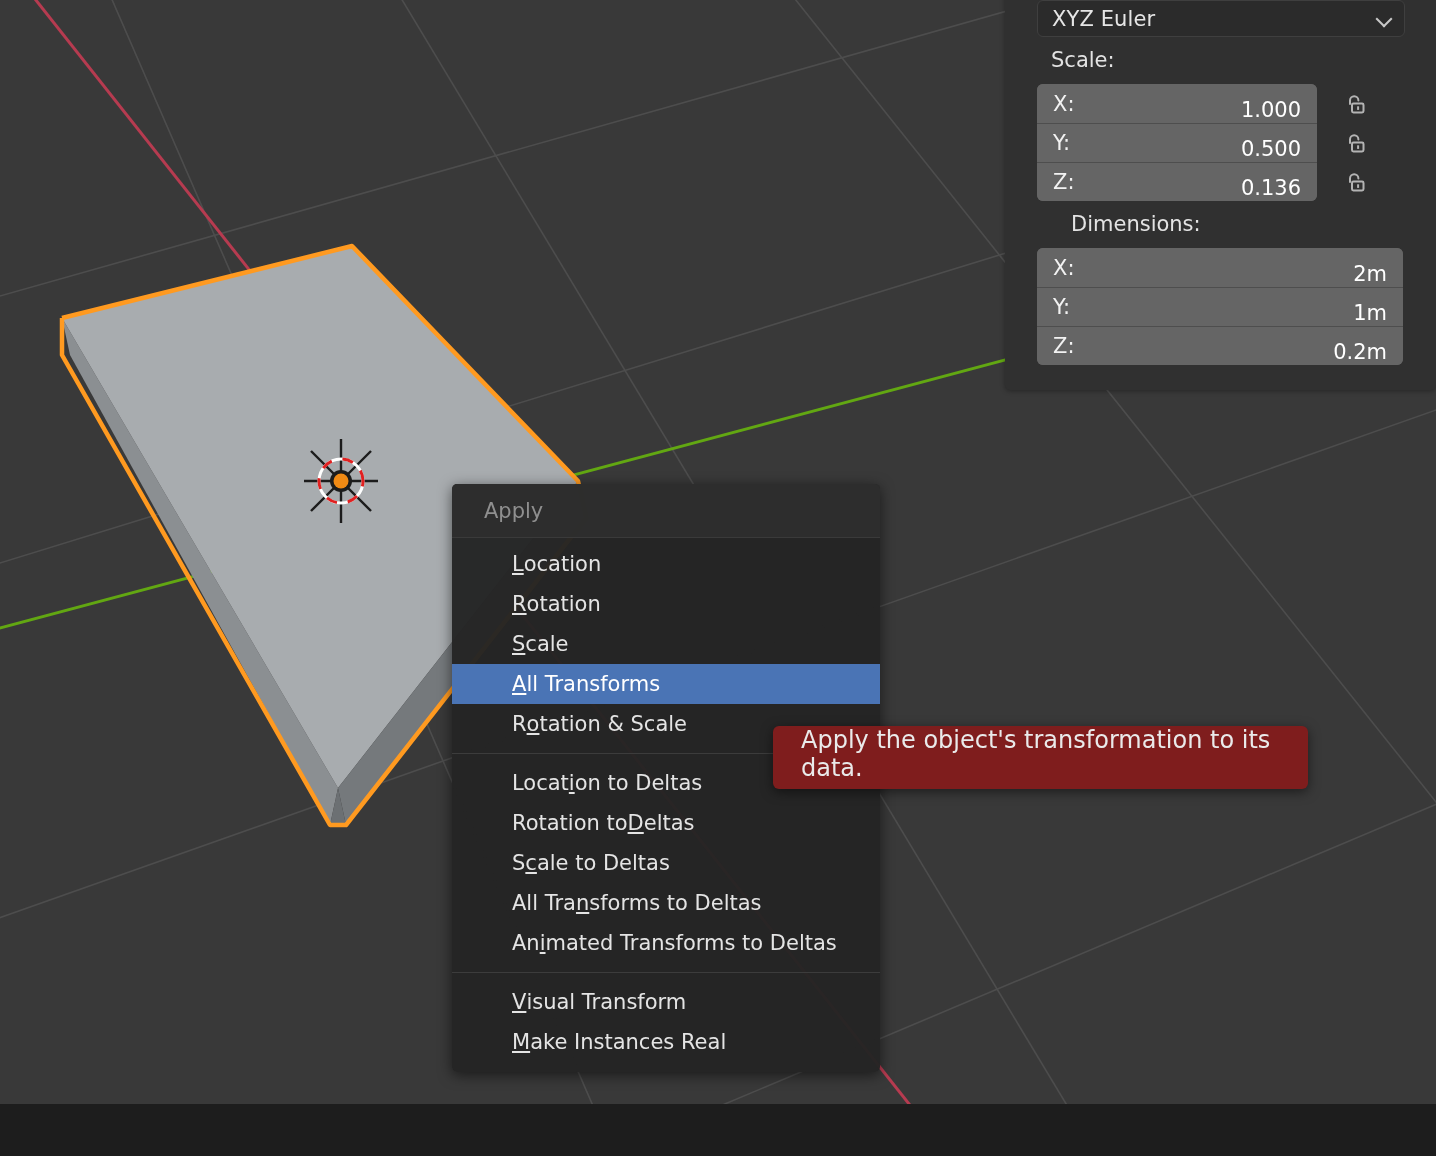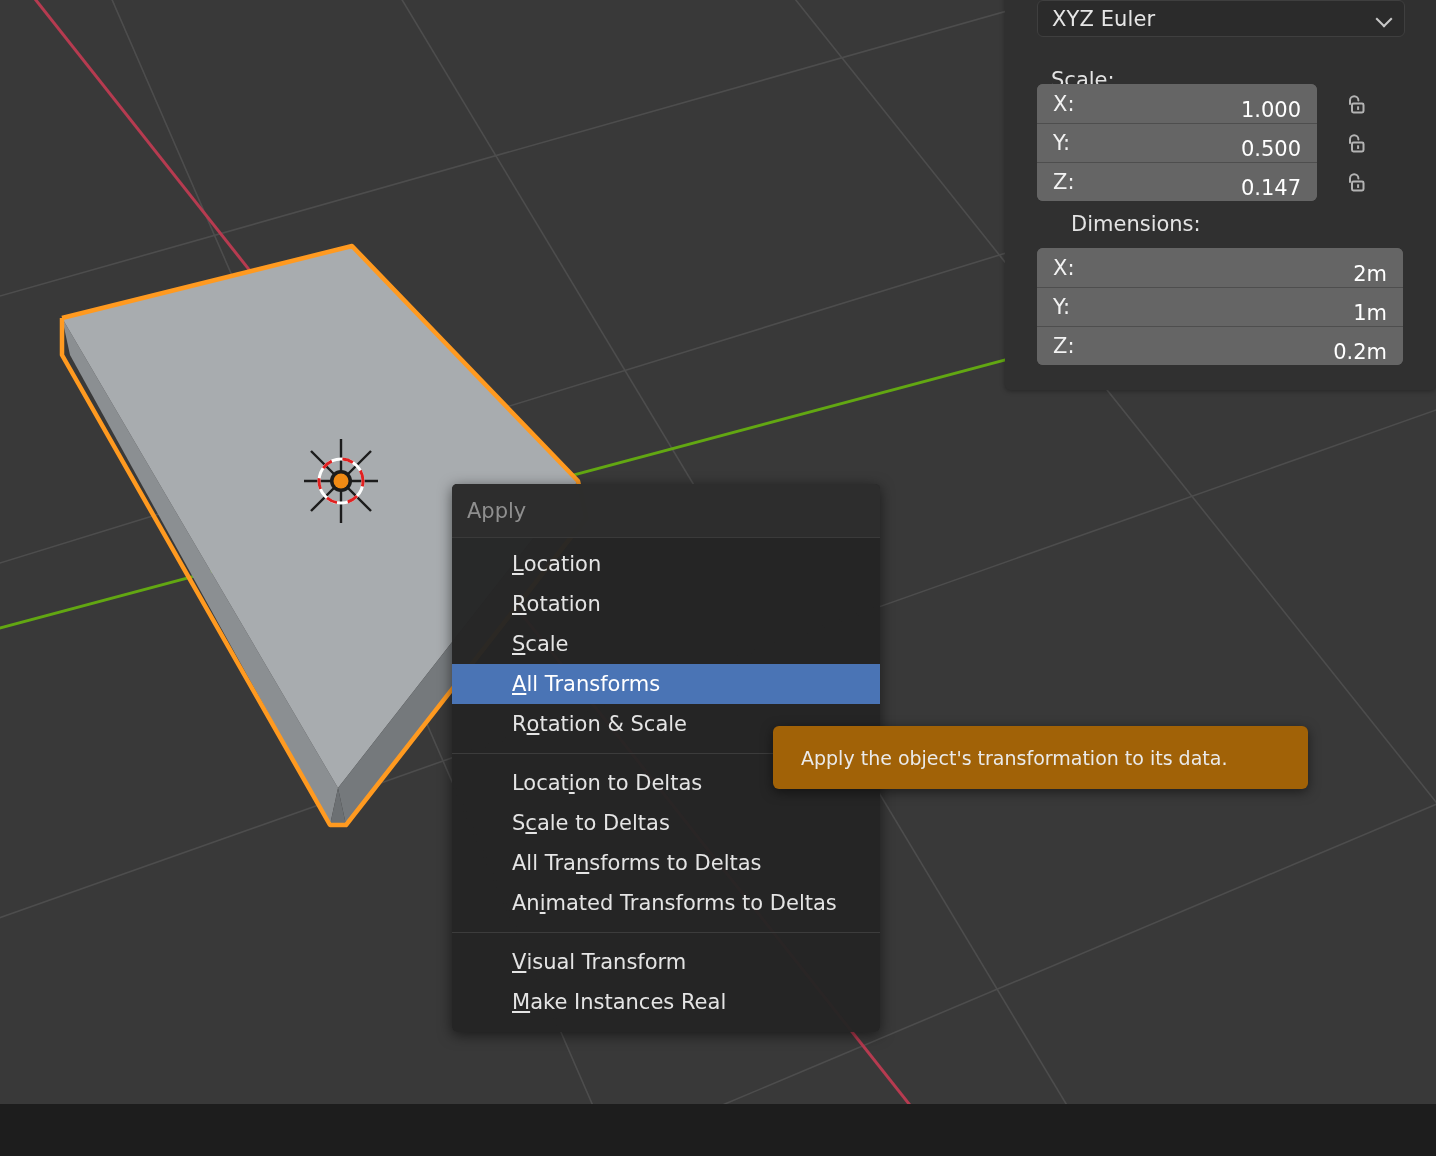--- a/index.html
+++ b/index.html
@@ -93,21 +93,21 @@
     border-bottom: 2.6px solid #c8c8c8;
     transform: rotate(45deg);
   }
 
   .section-label {
     position: absolute;
     color: #e3e3e3;
     font-size: 21px;
     left: 30px;
   }
-  .lbl-scale { top: 58px; margin-top: 20px; }
+  .lbl-scale { top: 58px; }
   .lbl-dims  { top: 222px; margin-left: 20px; }
 
   .field-group {
     position: absolute;
     border-radius: 6px;
     overflow: hidden;
     background: #656565;
   }
   .fg-scale {
     left: 16px;
@@ -161,21 +161,21 @@
     background: rgba(36,36,36,0.97);
     border-radius: 5px;
     box-shadow: 0 3px 14px rgba(0,0,0,0.55);
     padding-bottom: 10px;
     overflow: hidden;
   }
   .menu-title {
     height: 54px;
     display: flex;
     align-items: center;
-    padding-left: 15px;
+    padding-left: 32px;
     color: #8f8f8f;
     font-size: 21px;
     background: rgba(46,46,46,0.92);
     border-bottom: 1px solid #3a3a3a;
     box-sizing: border-box;
   }
   .menu-list { padding-top: 6px; }
   .menu-item {
     height: 40px;
     display: flex;
@@ -198,29 +198,28 @@
   }
   .accel { text-decoration: underline; text-underline-offset: 2px; }
 
   
   .tooltip {
     position: absolute;
     left: 773px;
     top: 726px;
     width: 535px;
     height: 63px;
-    background: #a16207;
+    background: #7f1d1d;
     border-radius: 6px;
     box-shadow: 0 3px 12px rgba(0,0,0,0.5);
     display: flex;
-    align-items: center;
     padding-left: 28px;
     box-sizing: border-box;
     color: #eaeaea;
-    font-size: 19px;
+    font-size: 24px;
   }
 </style>
 </head>
 <body>
 
 <div id="app">
 
   <div class="viewport">
     <svg class="scene" viewBox="0 0 1436 1156">
       <defs>
@@ -290,21 +289,21 @@
         <div class="field-row">
           <span class="field-key">X:</span>
           <span class="field-val">1.000</span>
         </div>
         <div class="field-row">
           <span class="field-key">Y:</span>
           <span class="field-val">0.500</span>
         </div>
         <div class="field-row">
           <span class="field-key">Z:</span>
-          <span class="field-val">0.147</span>
+          <span class="field-val">0.136</span>
         </div>
       </div>
 
       <div class="locks">
         <div class="lock-cell">
           <svg class="lock-ico" width="26" height="24" viewBox="0 0 26 24">
             <path d="M7 12 V8.5 A4.2 4.2 0 0 1 15.4 8.5" fill="none" stroke="#b3b3b3" stroke-width="2" stroke-linecap="round"></path>
             <rect x="9" y="11.5" width="11.5" height="9" rx="1.4" fill="none" stroke="#b3b3b3" stroke-width="2"></rect>
             <rect x="14.1" y="14.3" width="2" height="3.6" fill="#b3b3b3"></rect>
           </svg>
@@ -348,20 +347,21 @@
   <div class="menu">
     <div class="menu-title">Apply</div>
     <div class="menu-list" id="menu-list">
         <div class="menu-item"><span class="accel">L</span>ocation</div>
         <div class="menu-item"><span class="accel">R</span>otation</div>
         <div class="menu-item"><span class="accel">S</span>cale</div>
         <div class="menu-item selected"><span class="accel">A</span>ll Transforms</div>
         <div class="menu-item">R<span class="accel">o</span>tation &amp; Scale</div>
         <div class="menu-sep"></div>
         <div class="menu-item">Locat<span class="accel">i</span>on to Deltas</div>
+        <div class="menu-item">Rotation to <span class="accel">D</span>eltas</div>
         <div class="menu-item">S<span class="accel">c</span>ale to Deltas</div>
         <div class="menu-item">All Tra<span class="accel">n</span>sforms to Deltas</div>
         <div class="menu-item">An<span class="accel">i</span>mated Transforms to Deltas</div>
         <div class="menu-sep"></div>
         <div class="menu-item"><span class="accel">V</span>isual Transform</div>
         <div class="menu-item"><span class="accel">M</span>ake Instances Real</div>
       </div>
   </div>
 
   <div class="tooltip">

